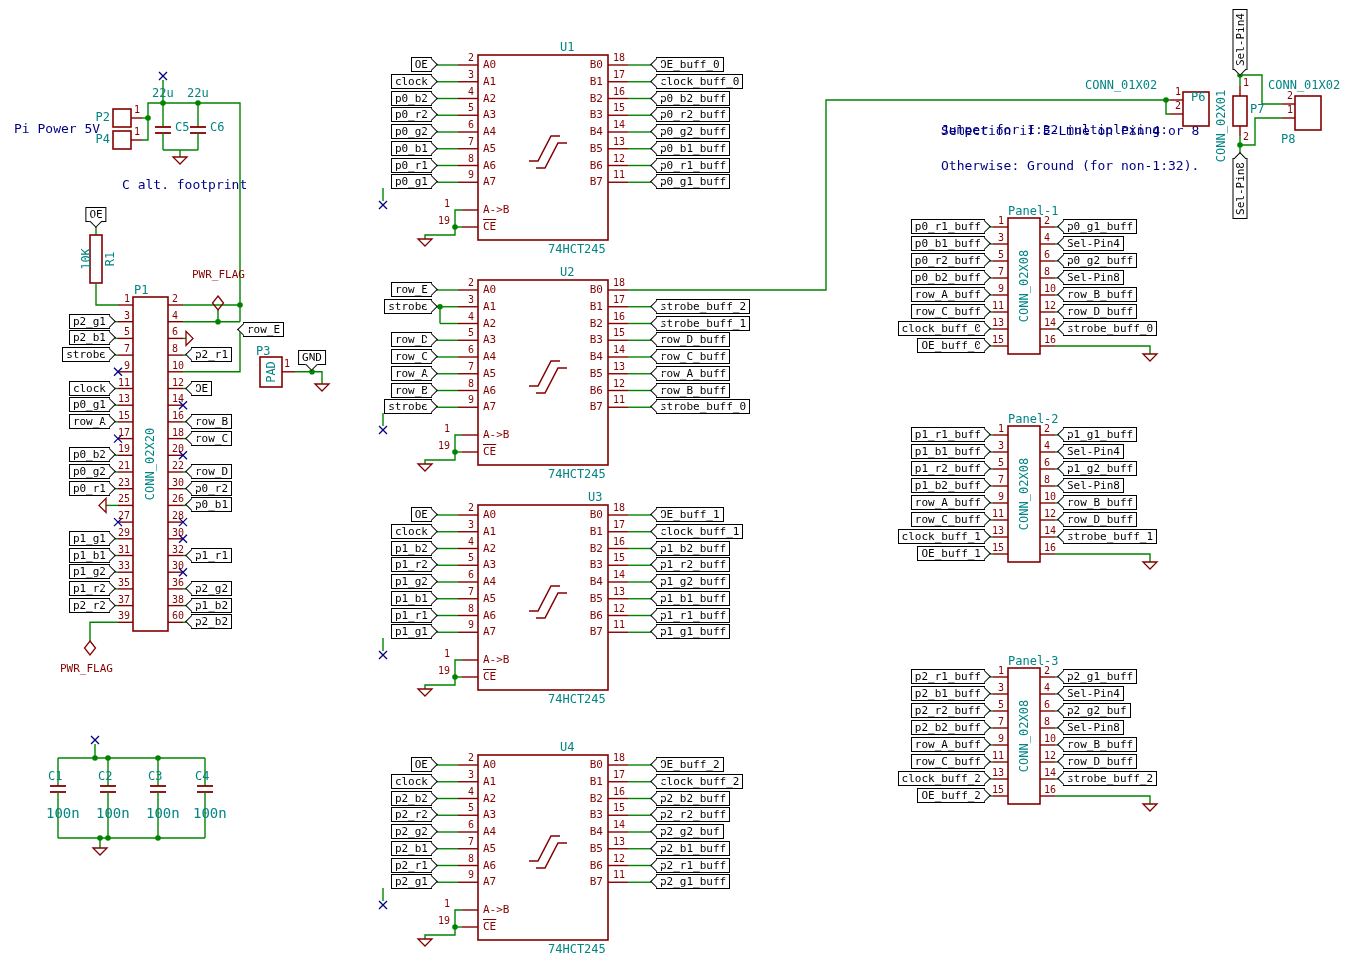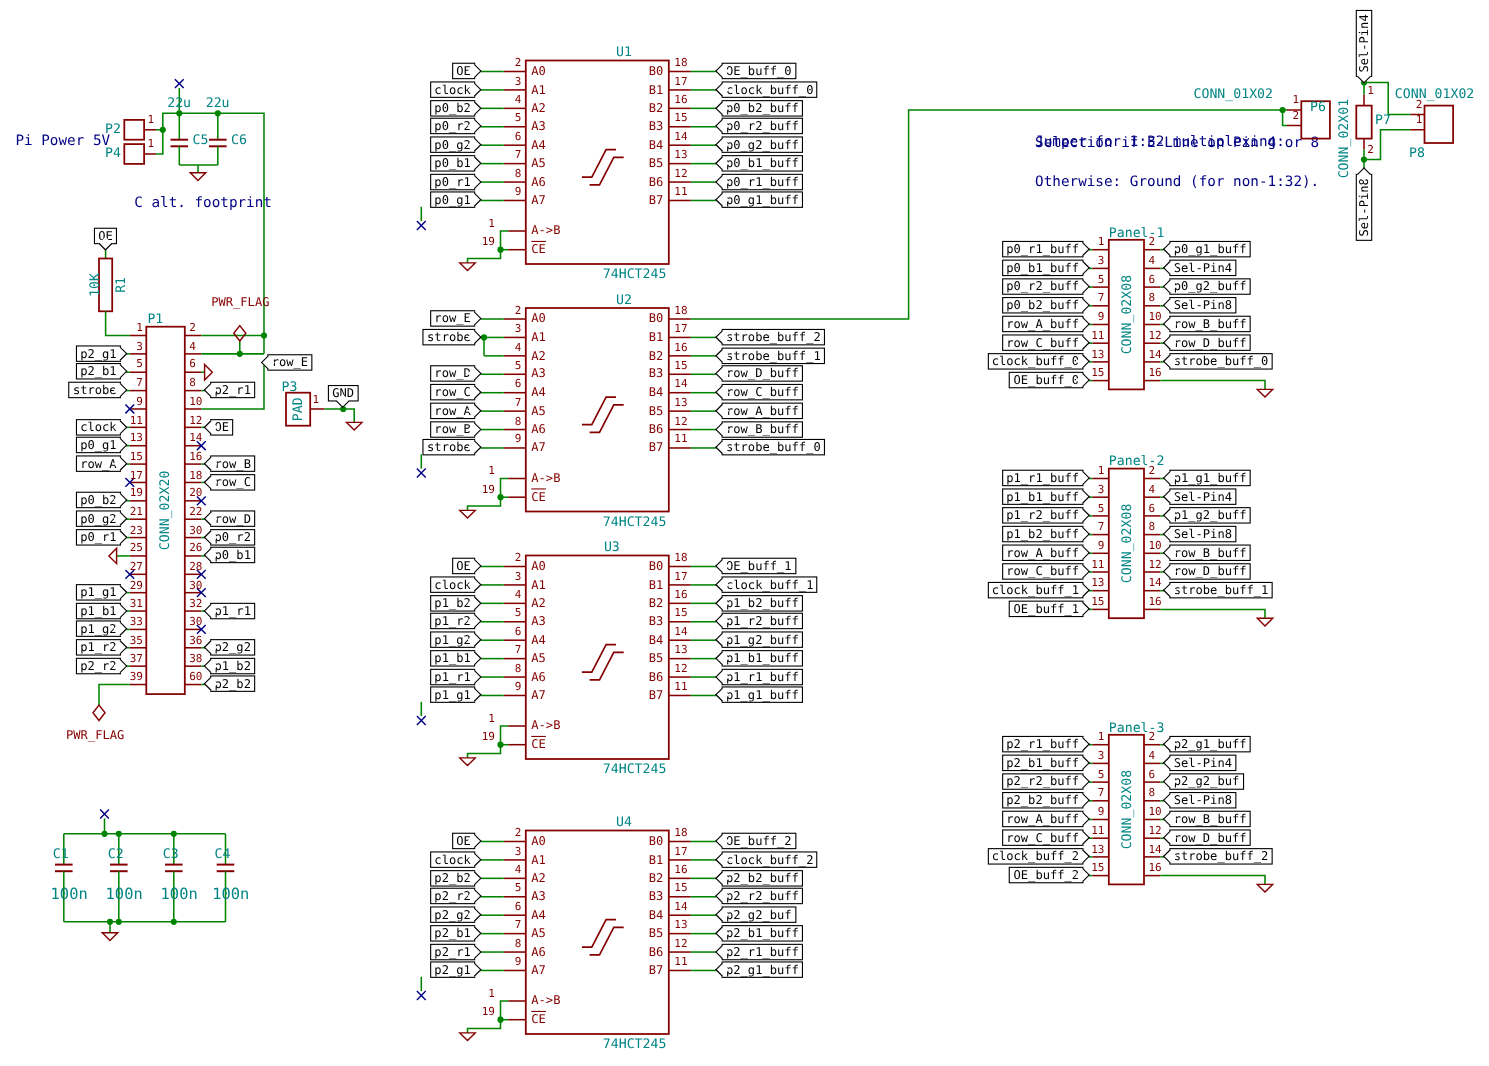--- a/index.html
+++ b/index.html
@@ -573,21 +573,21 @@
     <div class="t pn" style="left: 613px; top: 376.5px;">12</div>
     <div class="t pm" style="right: 751px; top: 383.5px;">B6</div>
     <div class="lbl pl" style="left: 656px; top: 382.5px;">row_B_buff</div>
     <div class="t pn" style="left: 613px; top: 393.25px;">11</div>
     <div class="t pm" style="right: 751px; top: 400.25px;">B7</div>
     <div class="lbl pl" style="left: 656px; top: 399.25px;">strobe_buff_0</div>
     <div class="t pn" style="right: 904px; top: 422px;">1</div>
     <div class="t pm" style="left: 483px; top: 428px;">A-&gt;B</div>
     <div class="t pn" style="right: 904px; top: 439px;">19</div>
     <div class="t pm ce" style="left: 483px; top: 445px;">CE</div>
-    <div class="t ref" style="left: 549px; top: 490px;">U3</div>
+    <div class="t ref" style="left: 588px; top: 490px;">U3</div>
     <div class="t val" style="left: 548px; top: 692px;">74HCT245</div>
     <div class="t pn" style="right: 880px; top: 501px;">2</div>
     <div class="t pm" style="left: 483px; top: 508px;">A0</div>
     <div class="lbl pr" style="right: 922px; top: 507px;">OE</div>
     <div class="t pn" style="right: 880px; top: 517.75px;">3</div>
     <div class="t pm" style="left: 483px; top: 524.75px;">A1</div>
     <div class="lbl pr" style="right: 922px; top: 523.75px;">clock</div>
     <div class="t pn" style="right: 880px; top: 534.5px;">4</div>
     <div class="t pm" style="left: 483px; top: 541.5px;">A2</div>
     <div class="lbl pr" style="right: 922px; top: 540.5px;">p1_b2</div>

